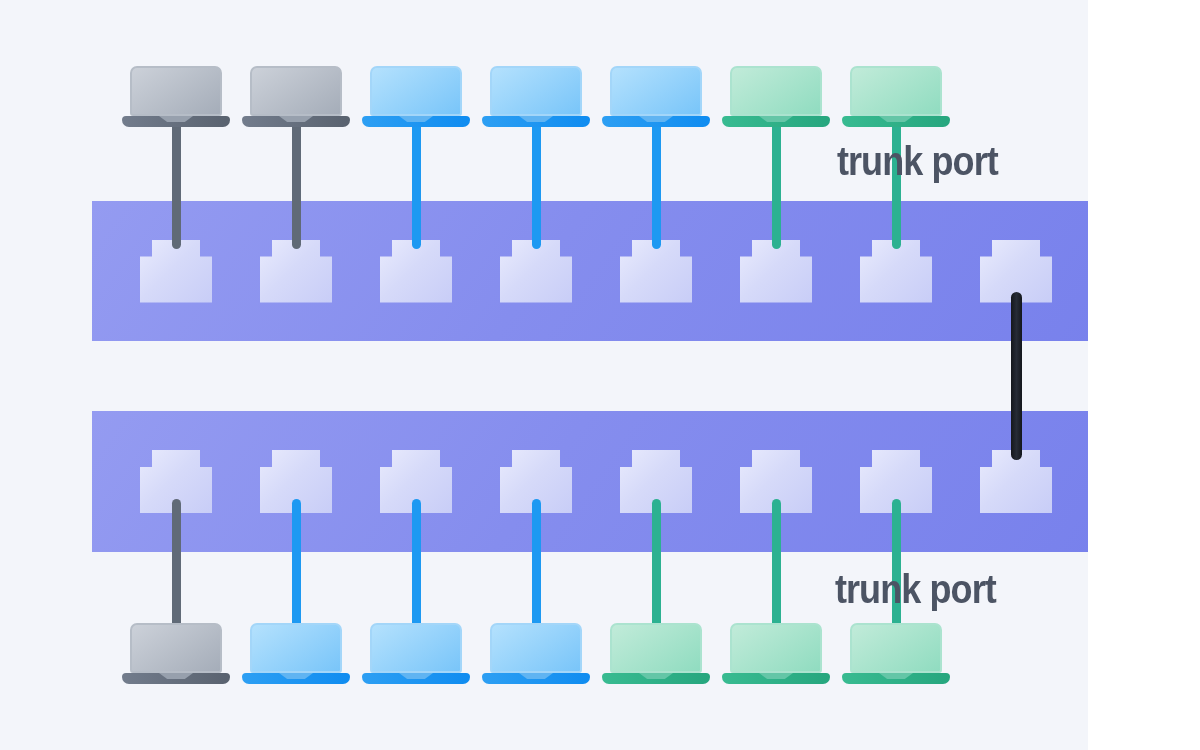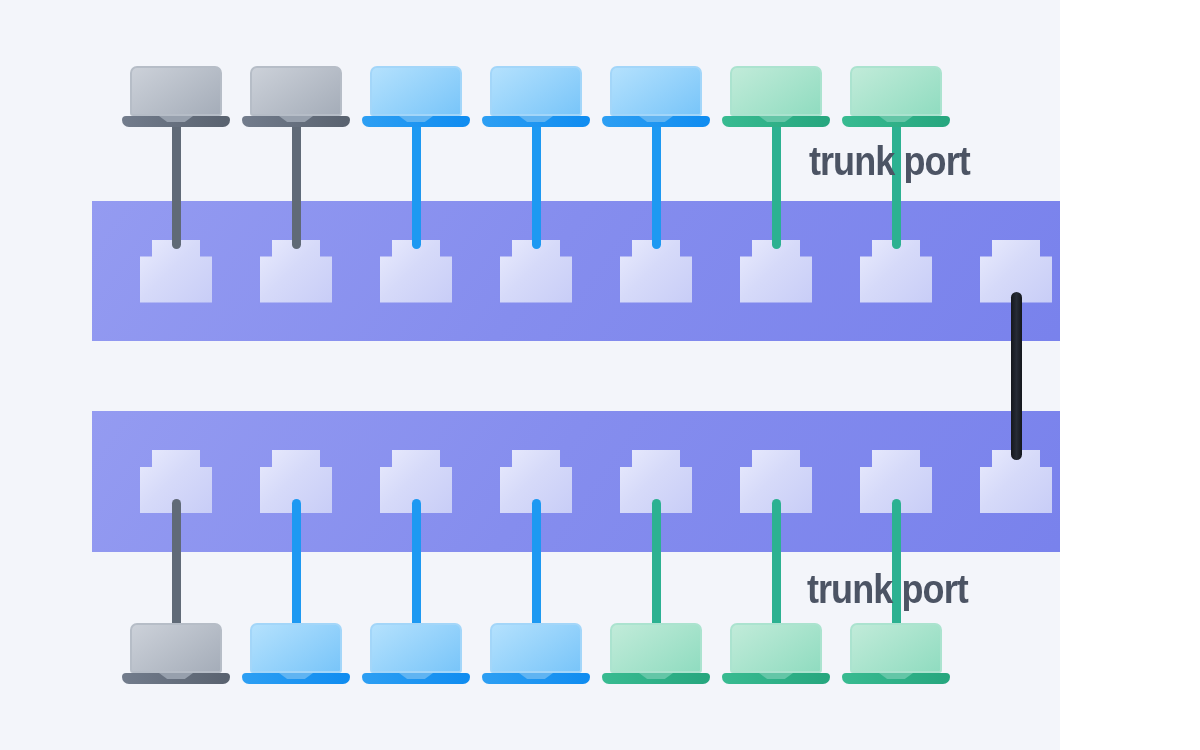--- a/index.html
+++ b/index.html
@@ -6,20 +6,21 @@
     margin: 0;
     padding: 0;
     font-family: "Liberation Sans", sans-serif;
   }
   #canvas {
     position: relative;
     width: 1060px;
     height: 750px;
     overflow: hidden;
     background: #f3f5fa;
+    padding-left: 28px;
   }
   .switch {
     position: absolute;
     background: linear-gradient(125deg, #949bf1 0%, #858dee 45%, #7881ec 100%);
     z-index: 1;
   }
   .port {
     position: absolute;
     width: 72px;
     height: 63px;

